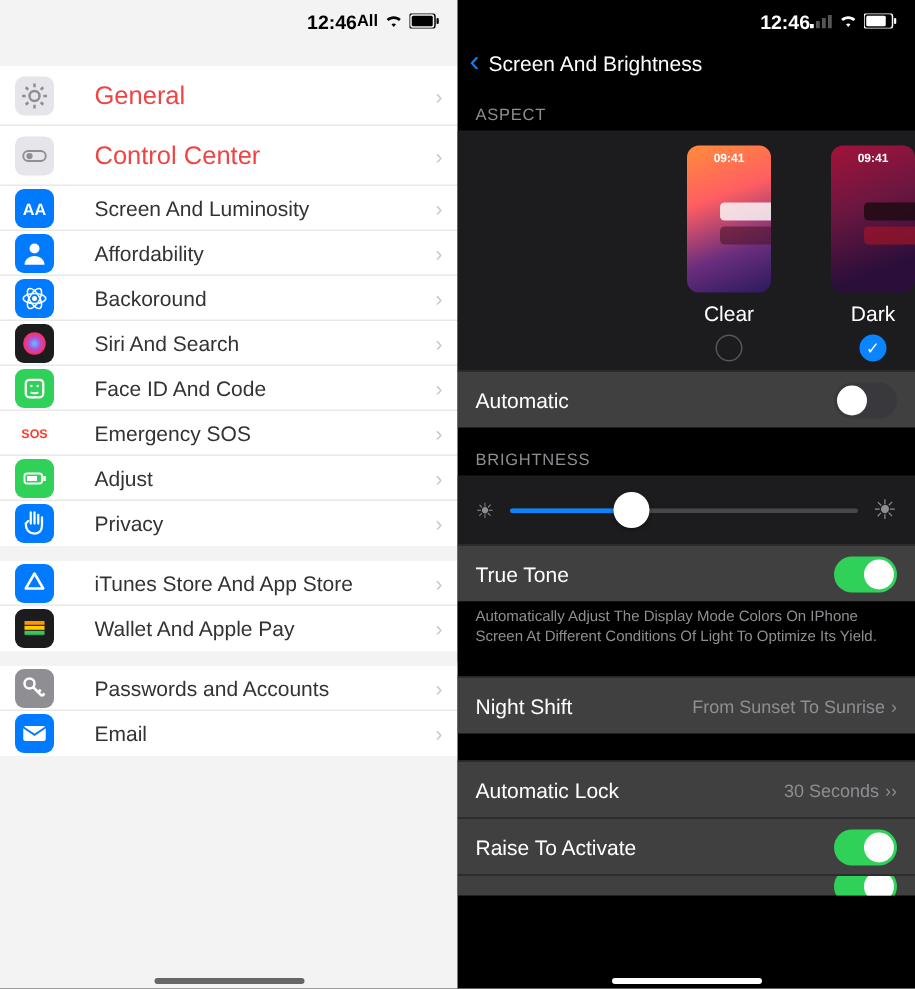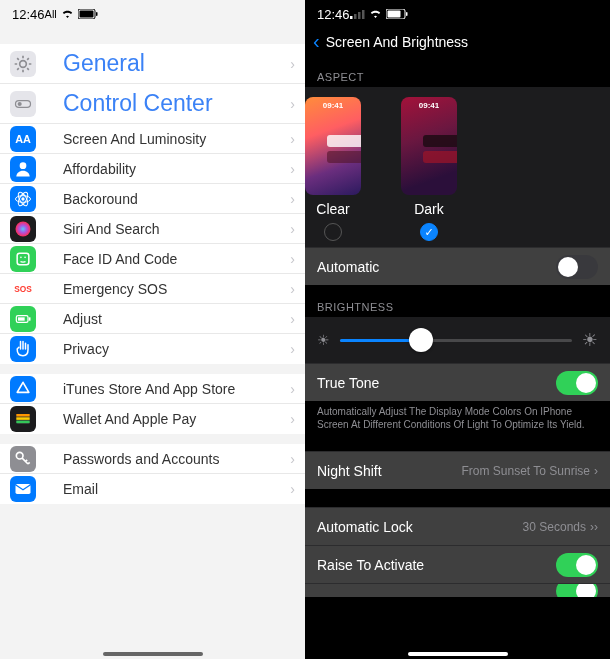--- a/index.html
+++ b/index.html
@@ -2,45 +2,45 @@
 <html><head>
 <meta charset="utf-8">
 <style>
 * { margin: 0; padding: 0; box-sizing: border-box; font-family: -apple-system, BlinkMacSystemFont, 'Helvetica Neue', sans-serif; }
 body { width: 610px; height: 659px; display: flex; overflow: hidden; }
 .pane { height: 659px; overflow: hidden; }
 .left { width: 305px; background: #f3f3f3; }
 .right { width: 305px; background: #000; color: #fff; }
 
 
-.status { display: flex; justify-content: flex-start; align-items: center; padding: 4px 12px 0; height: 24px; font-size: 13px; font-weight: 400; }
+.status { display: flex; justify-content: flex-end; align-items: center; padding: 4px 12px 0; height: 24px; font-size: 13px; font-weight: 700; }
 .status .ind { display: flex; gap: 4px; align-items: center; font-size: 11px; }
 .right .status { color: #fff; }
 
 
 .l-head { height: 46px; display: flex; align-items: center; justify-content: center; background: #f8f8f8; border-bottom: 1px solid #ddd; font-weight: 700; font-size: 16px; letter-spacing: 2px; color: #333; }
 
 
 .group { background: #fff; margin-top: 10px; }
 .group.first { margin-top: 20px; }
 .row { display: flex; align-items: center; height: 30px; padding: 0 10px; border-bottom: 1px solid #e8e8e8; position: relative; }
 .row:last-child { border-bottom: none; }
 .row .ic { width: 26px; height: 26px; border-radius: 6px; display: flex; align-items: center; justify-content: center; margin-right: 27px; flex-shrink: 0; }
 .row .lbl { flex: 1; font-size: 14px; color: #333; }
 .row.big { height: 40px; }
-.row.big .lbl { font-size: 23px; color: #3b82f6; font-weight: 500; }
+.row.big .lbl { font-size: 17px; color: #ef4444; font-weight: 500; }
 .row .chev { color: #c7c7cc; font-size: 14px; }
 
 
 .r-head { display: flex; align-items: center; gap: 6px; padding: 6px 8px 12px; font-size: 14px; color: #fff; }
 .r-head .bk { color: #0a84ff; font-size: 20px; }
 
 .sect { padding: 6px 12px 4px; font-size: 11px; color: #8e8e93; text-transform: uppercase; letter-spacing: 0.5px; }
 
-.aspect { display: flex; justify-content: flex-start; gap: 40px; padding: 10px 0 6px; background: #1c1c1e; }
+.aspect { display: flex; justify-content: flex-end; gap: 40px; padding: 10px 0 6px; background: #1c1c1e; }
 .mode { display: flex; flex-direction: column; align-items: center; gap: 6px; }
 .thumb { width: 56px; height: 98px; border-radius: 8px; position: relative; overflow: hidden; }
 .thumb .tm { position: absolute; top: 4px; left: 50%; transform: translateX(-50%); font-size: 8px; color: #fff; font-weight: 600; }
 .thumb.clear { background: linear-gradient(160deg, #ff8c3b 0%, #ff5e62 35%, #6b2e7e 70%, #2b1a5e 100%); }
 .thumb.dark { background: linear-gradient(160deg, #a3123a 0%, #6b1740 40%, #2b0f3a 80%); }
 .thumb.clear::after, .thumb.dark::after { content:''; position:absolute; right:0; top:38px; width:34px; height:12px; border-radius:3px 0 0 3px; }
 .thumb.clear::after { background: rgba(255,255,255,0.8); box-shadow: 0 16px 0 rgba(80,20,40,0.6); }
 .thumb.dark::after { background: rgba(30,10,20,0.85); box-shadow: 0 16px 0 rgba(160,20,40,0.7); }
 .mlabel { font-size: 14px; color: #fff; }
 .radio { width: 18px; height: 18px; border-radius: 50%; border: 1.5px solid #555; }

